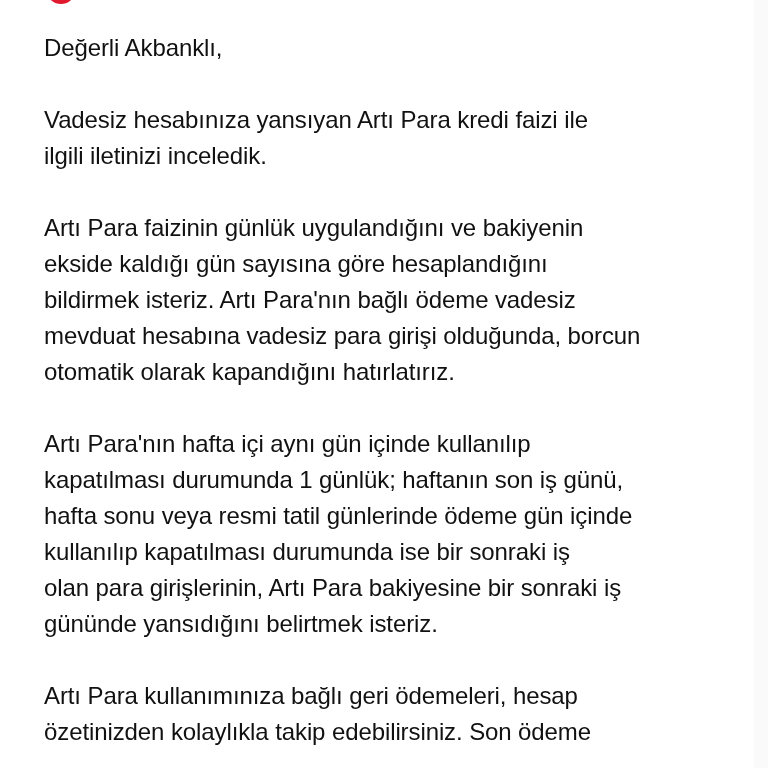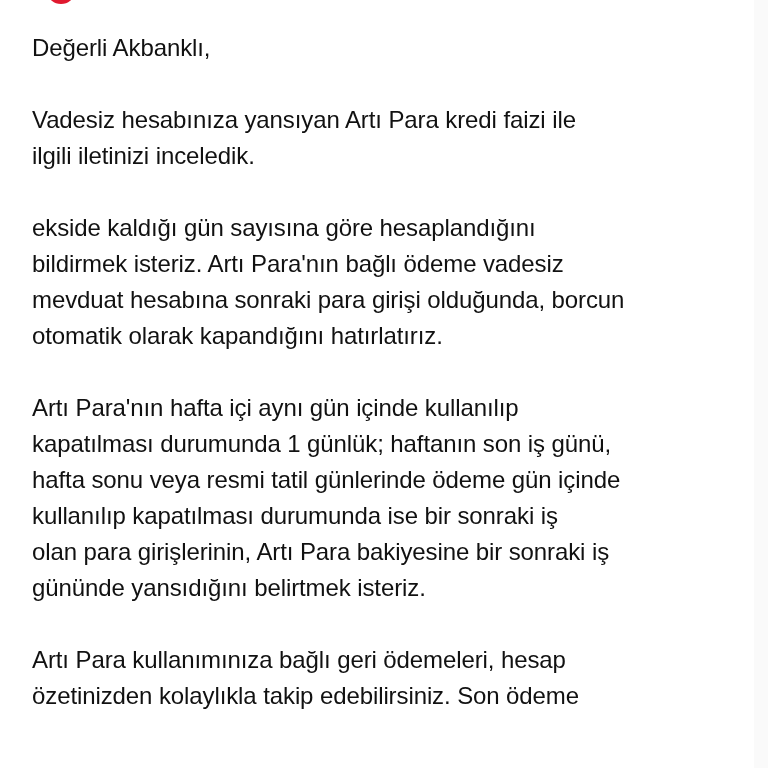--- a/index.html
+++ b/index.html
@@ -35,21 +35,21 @@
     .message {
       position: absolute;
       left: 28px;
       top: 30px;
       width: 720px;
       font-size: 24px;
       line-height: 36px;
       letter-spacing: -0.1px;
     }
     .para {
-      margin: 0 0 36px 4px;
+      margin: 0 0 36px 16px;
     }
     .line {
       display: block;
       white-space: nowrap;
     }
   </style>
 </head>
 <body>
 
 <div class="avatar-peek"></div>
@@ -59,23 +59,24 @@
   <p class="para">
     <span class="line">Değerli Akbanklı,</span>
   </p>
 
   <p class="para">
     <span class="line">Vadesiz hesabınıza yansıyan Artı Para kredi faizi ile</span>
     <span class="line">ilgili iletinizi inceledik.</span>
   </p>
 
   <p class="para">
+    <span class="line">Artı Para faizinin günlük uygulandığını ve bakiyenin</span>
     <span class="line">ekside kaldığı gün sayısına göre hesaplandığını</span>
     <span class="line">bildirmek isteriz. Artı Para'nın bağlı ödeme vadesiz</span>
-    <span class="line">mevduat hesabına sonraki para girişi olduğunda, borcun</span>
+    <span class="line">mevduat hesabına vadesiz para girişi olduğunda, borcun</span>
     <span class="line">otomatik olarak kapandığını hatırlatırız.</span>
   </p>
 
   <p class="para">
     <span class="line">Artı Para'nın hafta içi aynı gün içinde kullanılıp</span>
     <span class="line">kapatılması durumunda 1 günlük; haftanın son iş günü,</span>
     <span class="line">hafta sonu veya resmi tatil günlerinde ödeme gün içinde</span>
     <span class="line">kullanılıp kapatılması durumunda ise bir sonraki iş</span>
     <span class="line">olan para girişlerinin, Artı Para bakiyesine bir sonraki iş</span>
     <span class="line">gününde yansıdığını belirtmek isteriz.</span>

